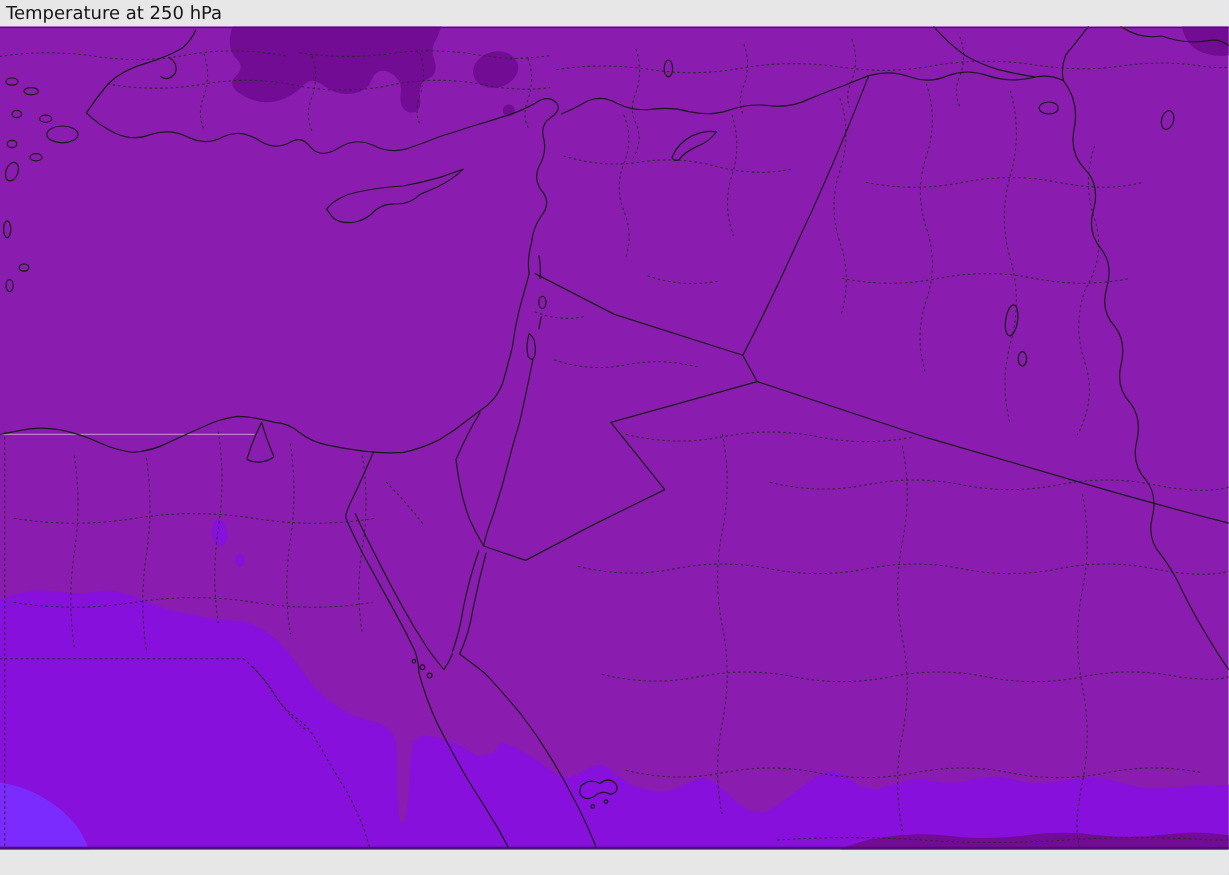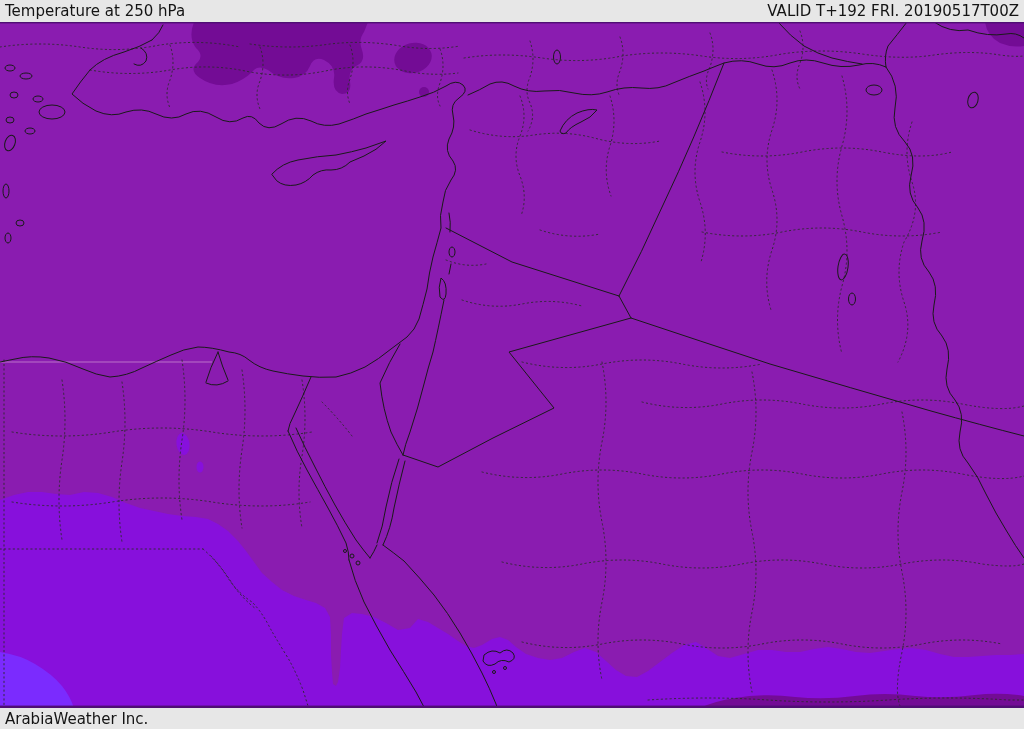--- a/index.html
+++ b/index.html
@@ -19,21 +19,20 @@
   .lake{stroke:var(--coast_line,#1a1a1a);stroke-width:1;fill:none;}
   .isle{fill:none;stroke:var(--coast_line,#1a1a1a);stroke-width:1;}
 </style>
 </head>
 <body>
 
 <div class="app">
 
   <div class="bar header">
     <span>Temperature at 250 hPa</span>
-    <span>VALID T+192 FRI. 20190517T00Z</span>
   </div>
 
   <div class="map-wrap">
   <svg width="1024" height="686" viewBox="0 22 1024 686" aria-label="Temperature shading at 250 hPa over the Middle East and Eastern Mediterranean with coastlines, country borders and dotted administrative boundaries">
 
     <rect x="0" y="22" width="1024" height="686" style="fill:var(--shade_base)"></rect>
 
     <g style="fill:var(--shade_bright)">
       <path d="M0,500 L14,495 L28,492 L42,492 L56,494 L70,495 L84,492 L98,493 L112,497 L126,503
                L140,508 L154,511 L168,514 L182,516 L196,517 L208,519 L218,524 L228,531 L238,541
@@ -195,16 +194,15 @@
     </g>
 
     <g style="fill:var(--map_edge)">
       <rect x="0" y="22" width="1024" height="1.4"></rect>
       <rect x="0" y="705.6" width="1024" height="2.4"></rect>
     </g>
   </svg>
   </div>
 
   <div class="bar footer">
-    <span>ArabiaWeather Inc.</span>
   </div>
 
 </div>
 
 </body></html>

